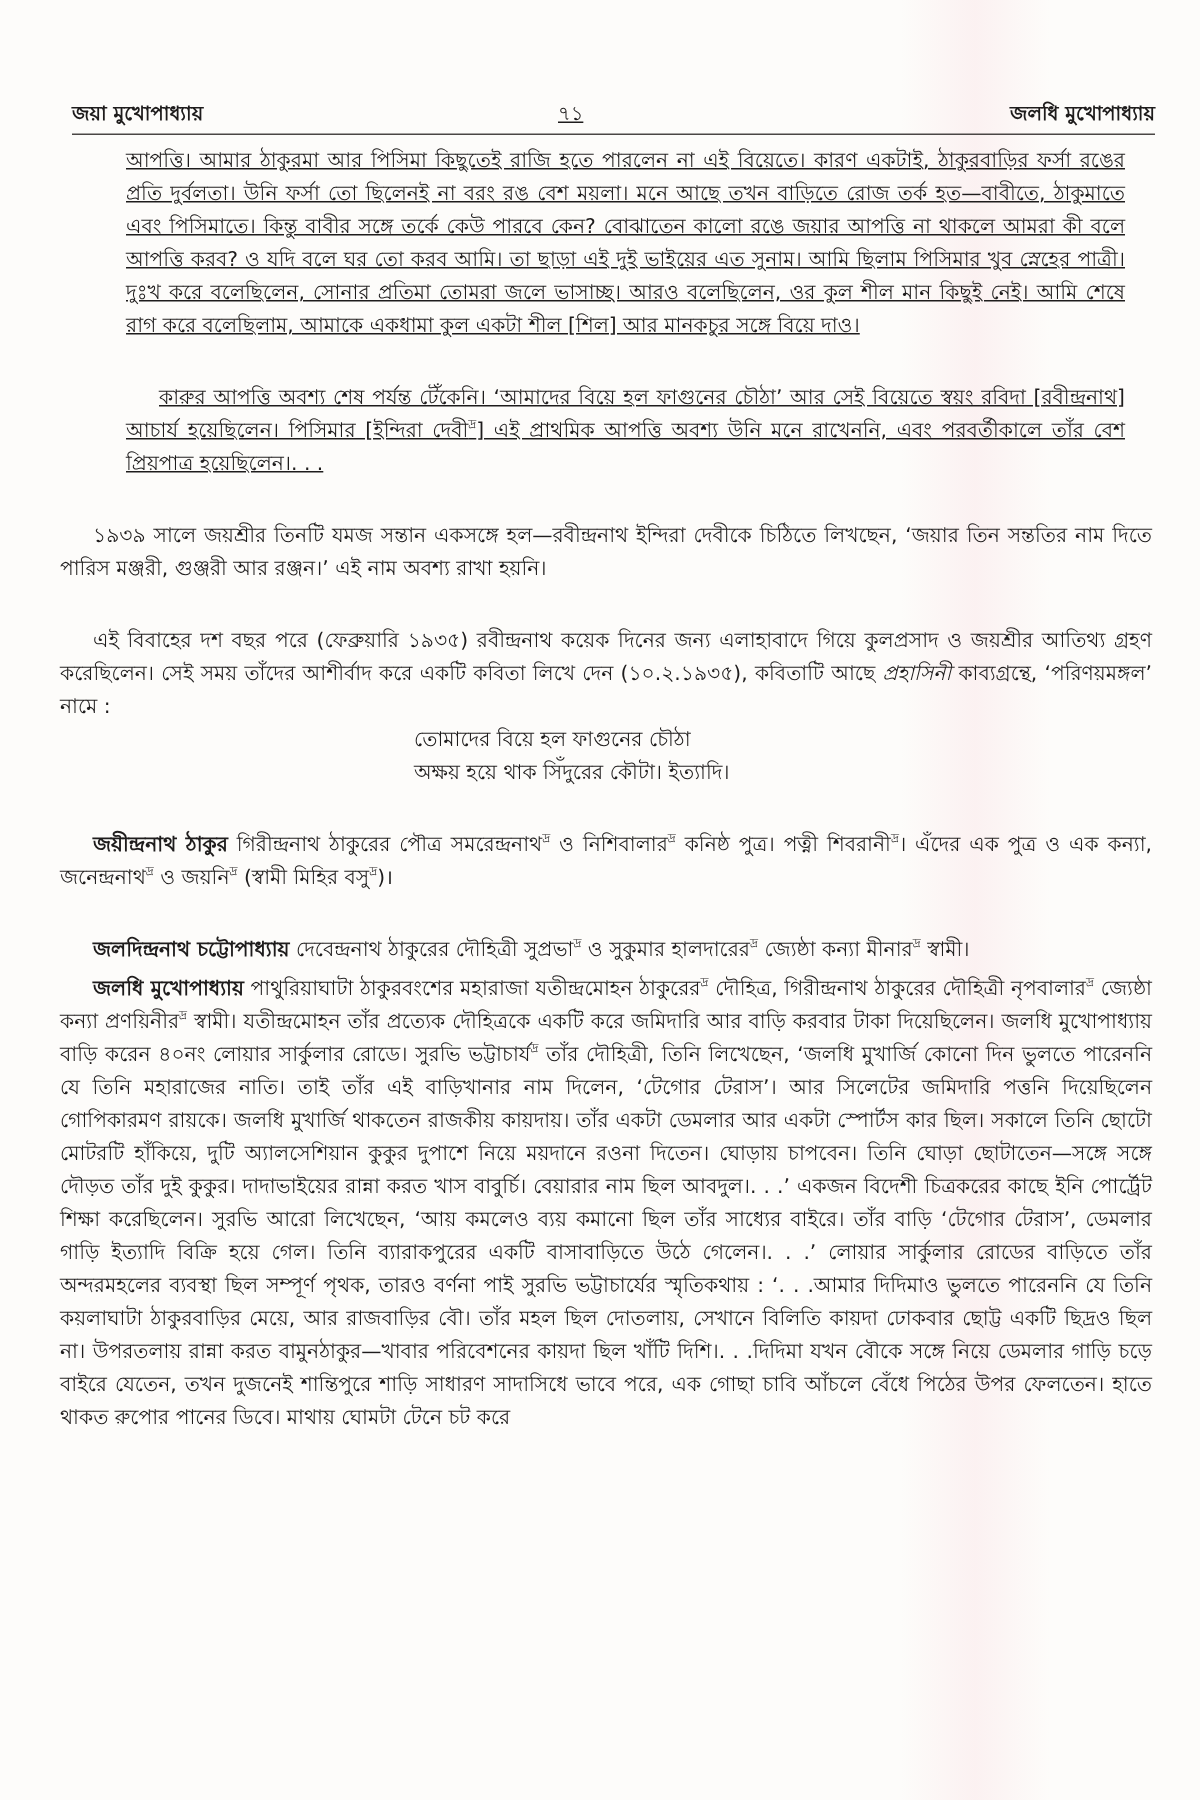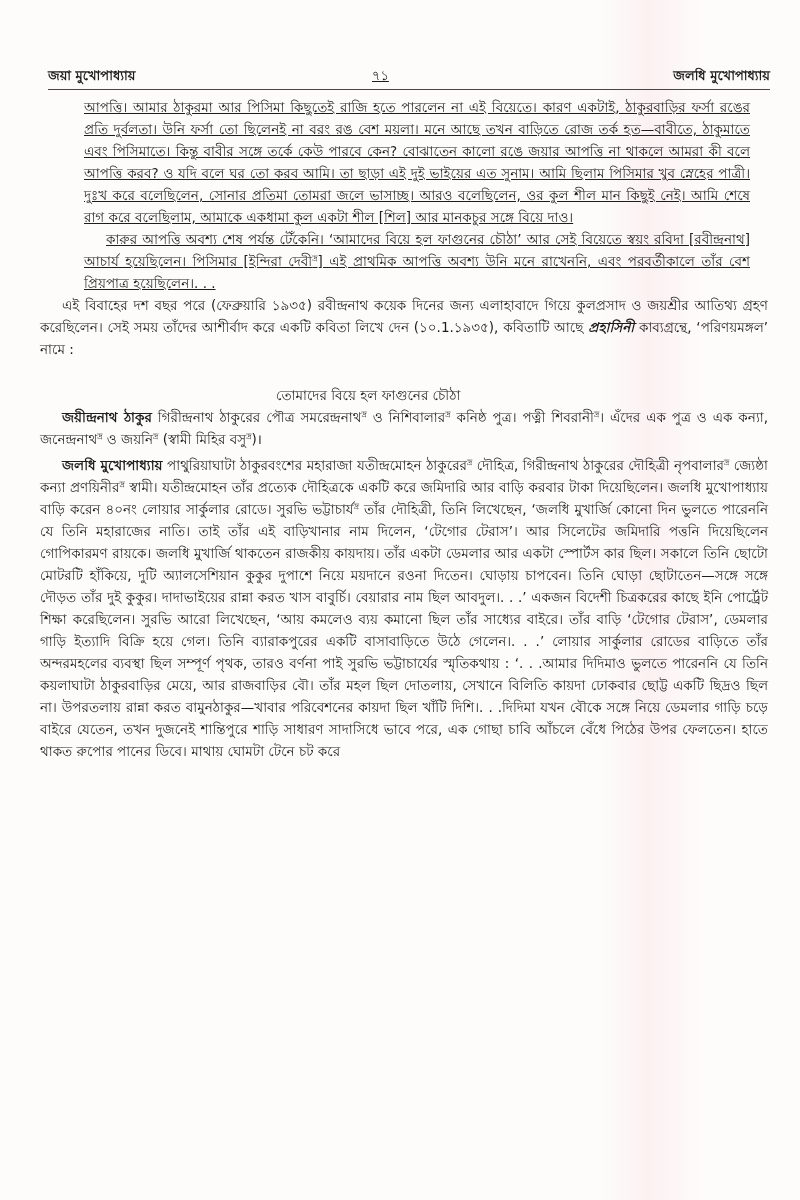--- a/index.html
+++ b/index.html
@@ -25,26 +25,26 @@
   .head-rule {
     position: absolute; left: 48px; top: 89px; width: 722px; height: 1px;
     background: #4a4645;
   }
   .body-text {
     position: absolute; left: 40px; top: 96px; width: 728px;
     font-size: 13.5px; line-height: 22px; text-align: justify;
   }
   .para { margin: 0; }
   .quote-block { padding-left: 44px; padding-right: 18px; text-decoration: underline; }
-  .indent { text-indent: 22px; }
+  .indent { text-indent: 22px; margin-top: 26px; }
   .no-indent { text-indent: 0; }
   .bold { font-weight: bold; }
-  .italic { font-style: italic; font-weight: bold; }
+  .italic { font-style: italic; }
   .verse { padding-left: 236px; line-height: 22px; }
-  .verse-line { display: block; margin-top: 24px; }
+  .verse-line { display: block; }
   sup { font-size: 8px; vertical-align: super; line-height: 0; }
 </style>
 </head>
 <body>
 
 <div class="page">
   <div class="pink-smudge"></div>
 
   <div class="running-head">
     <span class="left">জয়া মুখোপাধ্যায়</span>
@@ -52,26 +52,29 @@
     <span class="right">জলধি মুখোপাধ্যায়</span>
   </div>
   <div class="head-rule"></div>
 
   <div class="body-text">
     <div class="quote-block">
       <p class="para no-indent">আপত্তি। আমার ঠাকুরমা আর পিসিমা কিছুতেই রাজি হতে পারলেন না এই বিয়েতে। কারণ একটাই, ঠাকুরবাড়ির ফর্সা রঙের প্রতি দুর্বলতা। উনি ফর্সা তো ছিলেনই না বরং রঙ বেশ ময়লা। মনে আছে তখন বাড়িতে রোজ তর্ক হত—বাবীতে, ঠাকুমাতে এবং পিসিমাতে। কিন্তু বাবীর সঙ্গে তর্কে কেউ পারবে কেন? বোঝাতেন কালো রঙে জয়ার আপত্তি না থাকলে আমরা কী বলে আপত্তি করব? ও যদি বলে ঘর তো করব আমি। তা ছাড়া এই দুই ভাইয়ের এত সুনাম। আমি ছিলাম পিসিমার খুব স্নেহের পাত্রী। দুঃখ করে বলেছিলেন, সোনার প্রতিমা তোমরা জলে ভাসাচ্ছ। আরও বলেছিলেন, ওর কুল শীল মান কিছুই নেই। আমি শেষে রাগ করে বলেছিলাম, আমাকে একধামা কুল একটা শীল [শিল] আর মানকচুর সঙ্গে বিয়ে দাও।</p>
       <p class="para indent"><span>কারুর আপত্তি অবশ্য শেষ পর্যন্ত টেঁকেনি। ‘আমাদের বিয়ে হল ফাগুনের চৌঠা’ আর সেই বিয়েতে স্বয়ং রবিদা [রবীন্দ্রনাথ] আচার্য হয়েছিলেন। পিসিমার [ইন্দিরা দেবী</span><sup>দ্র</sup><span>] এই প্রাথমিক আপত্তি অবশ্য উনি মনে রাখেননি, এবং পরবর্তীকালে তাঁর বেশ প্রিয়পাত্র হয়েছিলেন।. . .</span></p>
     </div>
 
+    <p class="para indent">১৯৩৯ সালে জয়শ্রীর তিনটি যমজ সন্তান একসঙ্গে হল—রবীন্দ্রনাথ ইন্দিরা দেবীকে চিঠিতে লিখছেন, ‘জয়ার তিন সন্ততির নাম দিতে পারিস মঞ্জরী, গুঞ্জরী আর রঞ্জন।’ এই নাম অবশ্য রাখা হয়নি।</p>
 
-    <p class="para indent"><span>এই বিবাহের দশ বছর পরে (ফেব্রুয়ারি ১৯৩৫) রবীন্দ্রনাথ কয়েক দিনের জন্য এলাহাবাদে গিয়ে কুলপ্রসাদ ও জয়শ্রীর আতিথ্য গ্রহণ করেছিলেন। সেই সময় তাঁদের আশীর্বাদ করে একটি কবিতা লিখে দেন (১০.1.১৯৩৫), কবিতাটি আছে </span><span class="italic">প্রহাসিনী</span><span> কাব্যগ্রন্থে, ‘পরিণয়মঙ্গল’ নামে :</span></p>
+    <p class="para indent"><span>এই বিবাহের দশ বছর পরে (ফেব্রুয়ারি ১৯৩৫) রবীন্দ্রনাথ কয়েক দিনের জন্য এলাহাবাদে গিয়ে কুলপ্রসাদ ও জয়শ্রীর আতিথ্য গ্রহণ করেছিলেন। সেই সময় তাঁদের আশীর্বাদ করে একটি কবিতা লিখে দেন (১০.২.১৯৩৫), কবিতাটি আছে </span><span class="italic">প্রহাসিনী</span><span> কাব্যগ্রন্থে, ‘পরিণয়মঙ্গল’ নামে :</span></p>
 
     <div class="verse">
       <span class="verse-line">তোমাদের বিয়ে হল ফাগুনের চৌঠা</span>
+      <span class="verse-line">অক্ষয় হয়ে থাক সিঁদুরের কৌটা।  ইত্যাদি।</span>
     </div>
 
 
     <p class="para indent"><span class="bold">জয়ীন্দ্রনাথ ঠাকুর</span><span> গিরীন্দ্রনাথ ঠাকুরের পৌত্র সমরেন্দ্রনাথ</span><sup>দ্র</sup><span> ও নিশিবালার</span><sup>দ্র</sup><span> কনিষ্ঠ পুত্র। পত্নী শিবরানী</span><sup>দ্র</sup><span>। এঁদের এক পুত্র ও এক কন্যা, জনেন্দ্রনাথ</span><sup>দ্র</sup><span> ও জয়নি</span><sup>দ্র</sup><span> (স্বামী মিহির বসু</span><sup>দ্র</sup><span>)।</span></p>
 
+    <p class="para indent"><span class="bold">জলদিন্দ্রনাথ চট্টোপাধ্যায়</span><span> দেবেন্দ্রনাথ ঠাকুরের দৌহিত্রী সুপ্রভা</span><sup>দ্র</sup><span> ও সুকুমার হালদারের</span><sup>দ্র</sup><span> জ্যেষ্ঠা কন্যা মীনার</span><sup>দ্র</sup><span> স্বামী।</span></p>
 
     <p class="para indent" style="margin-top:4px;"><span class="bold">জলধি মুখোপাধ্যায়</span><span> পাথুরিয়াঘাটা ঠাকুরবংশের মহারাজা যতীন্দ্রমোহন ঠাকুরের</span><sup>দ্র</sup><span> দৌহিত্র, গিরীন্দ্রনাথ ঠাকুরের দৌহিত্রী নৃপবালার</span><sup>দ্র</sup><span> জ্যেষ্ঠা কন্যা প্রণয়িনীর</span><sup>দ্র</sup><span> স্বামী। যতীন্দ্রমোহন তাঁর প্রত্যেক দৌহিত্রকে একটি করে জমিদারি আর বাড়ি করবার টাকা দিয়েছিলেন। জলধি মুখোপাধ্যায় বাড়ি করেন ৪০নং লোয়ার সার্কুলার রোডে। সুরভি ভট্টাচার্য</span><sup>দ্র</sup><span> তাঁর দৌহিত্রী, তিনি লিখেছেন, ‘জলধি মুখার্জি কোনো দিন ভুলতে পারেননি যে তিনি মহারাজের নাতি। তাই তাঁর এই বাড়িখানার নাম দিলেন, ‘টেগোর টেরাস’। আর সিলেটের জমিদারি পত্তনি দিয়েছিলেন গোপিকারমণ রায়কে। জলধি মুখার্জি থাকতেন রাজকীয় কায়দায়। তাঁর একটা ডেমলার আর একটা স্পোর্টস কার ছিল। সকালে তিনি ছোটো মোটরটি হাঁকিয়ে, দুটি অ্যালসেশিয়ান কুকুর দুপাশে নিয়ে ময়দানে রওনা দিতেন। ঘোড়ায় চাপবেন। তিনি ঘোড়া ছোটাতেন—সঙ্গে সঙ্গে দৌড়ত তাঁর দুই কুকুর। দাদাভাইয়ের রান্না করত খাস বাবুর্চি। বেয়ারার নাম ছিল আবদুল।. . .’ একজন বিদেশী চিত্রকরের কাছে ইনি পোর্ট্রেট শিক্ষা করেছিলেন। সুরভি আরো লিখেছেন, ‘আয় কমলেও ব্যয় কমানো ছিল তাঁর সাধ্যের বাইরে। তাঁর বাড়ি ‘টেগোর টেরাস’, ডেমলার গাড়ি ইত্যাদি বিক্রি হয়ে গেল। তিনি ব্যারাকপুরের একটি বাসাবাড়িতে উঠে গেলেন।. . .’ লোয়ার সার্কুলার রোডের বাড়িতে তাঁর অন্দরমহলের ব্যবস্থা ছিল সম্পূর্ণ পৃথক, তারও বর্ণনা পাই সুরভি ভট্টাচার্যের স্মৃতিকথায় : ‘. . .আমার দিদিমাও ভুলতে পারেননি যে তিনি কয়লাঘাটা ঠাকুরবাড়ির মেয়ে, আর রাজবাড়ির বৌ। তাঁর মহল ছিল দোতলায়, সেখানে বিলিতি কায়দা ঢোকবার ছোট্ট একটি ছিদ্রও ছিল না। উপরতলায় রান্না করত বামুনঠাকুর—খাবার পরিবেশনের কায়দা ছিল খাঁটি দিশি।. . .দিদিমা যখন বৌকে সঙ্গে নিয়ে ডেমলার গাড়ি চড়ে বাইরে যেতেন, তখন দুজনেই শান্তিপুরে শাড়ি সাধারণ সাদাসিধে ভাবে পরে, এক গোছা চাবি আঁচলে বেঁধে পিঠের উপর ফেলতেন। হাতে থাকত রুপোর পানের ডিবে। মাথায় ঘোমটা টেনে চট করে</span></p>
   </div>
 </div>
 
 </body></html>

